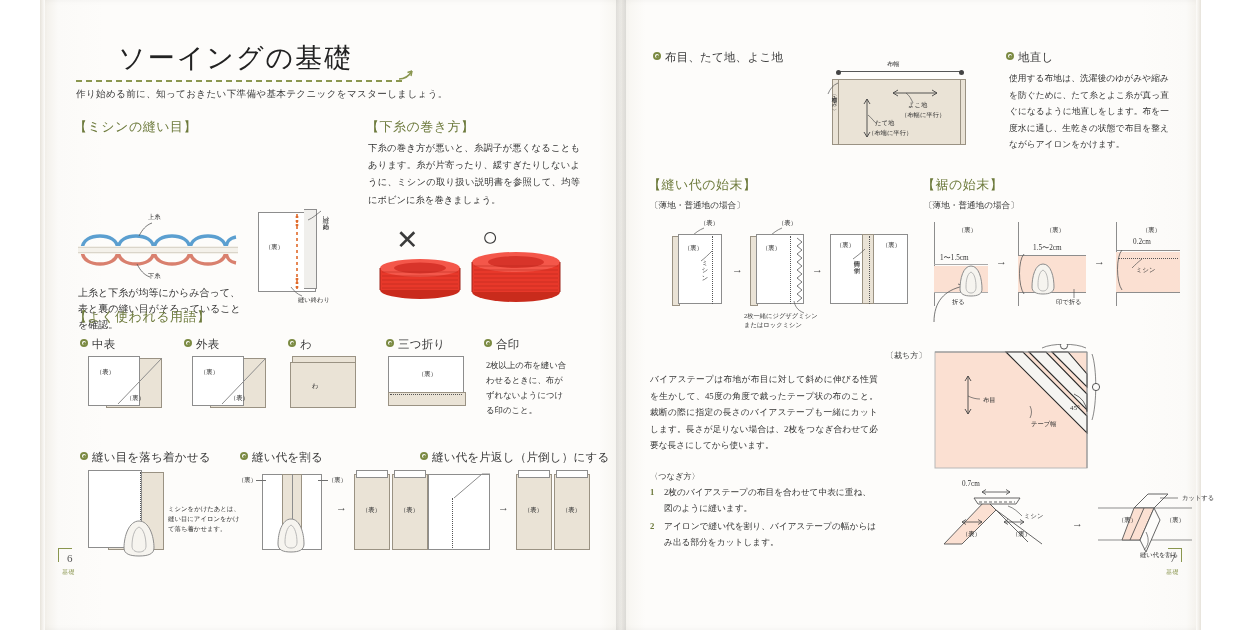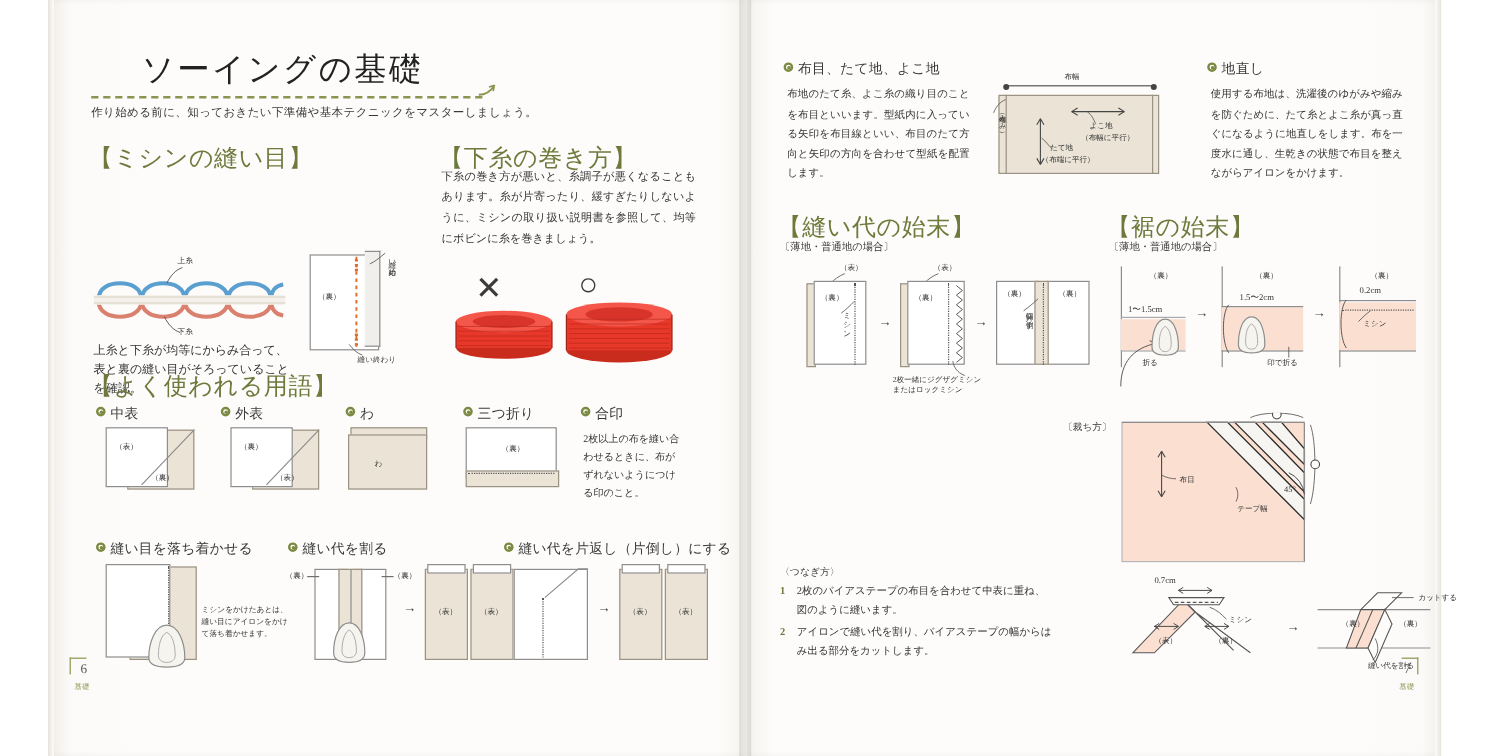--- a/index.html
+++ b/index.html
@@ -20,21 +20,21 @@
     background:linear-gradient(270deg,#f2efe9 0px,#fbfaf8 14px,#fdfcfa 60px,#fdfcfa 96%,#f6f4ef 100%);
     box-shadow:2px 0 6px rgba(0,0,0,.05) inset;}
   .gutter{position:absolute;left:616px;top:0;width:10px;height:630px;
     background:linear-gradient(90deg,rgba(0,0,0,.10),rgba(0,0,0,.03) 40%,rgba(0,0,0,.02) 55%,rgba(0,0,0,.10));}
   .edge-l{position:absolute;left:40px;top:0;width:5px;height:630px;background:linear-gradient(90deg,#e7e3db,#fdfcfa);}
   .edge-r{position:absolute;left:1196px;top:0;width:5px;height:630px;background:linear-gradient(270deg,#e7e3db,#fdfcfa);}
 
   
   .title{position:absolute;font-size:27px;letter-spacing:2px;color:#222;font-weight:400;}
   .subtitle{position:absolute;font-size:9.6px;color:#3a3a3a;letter-spacing:.3px;}
-  .h-bracket{position:absolute;font-size:20px;color:#6d7a3c;letter-spacing:.5px;}
+  .h-bracket{position:absolute;font-size:13px;color:#6d7a3c;letter-spacing:.5px;}
   .h-dot{position:absolute;font-size:11.5px;color:#3a3a3a;letter-spacing:.2px;}
   .h-dot .bullet{display:inline-block;width:8px;height:8px;border-radius:50%;
       border:2px solid #7b8a42;background:#fff;margin-right:4px;vertical-align:1px;box-sizing:border-box;}
   .h-dot .bullet i{display:block;width:3px;height:3px;border-radius:50%;background:#7b8a42;margin:0.5px auto;}
   .sub-note{position:absolute;font-size:8.6px;color:#3a3a3a;}
   .body{position:absolute;font-size:9.3px;line-height:1.85;color:#333;text-align:justify;}
   .cap{position:absolute;font-size:10px;color:#333;line-height:1.6;}
   .cap-sm{position:absolute;font-size:6.4px;color:#333;line-height:1.55;}
   .num-list{position:absolute;font-size:9.3px;line-height:1.85;color:#333;}
   .num-list .row{display:flex;gap:5px;}
@@ -259,21 +259,20 @@
   <div class="lbl" style="left:562px;top:506px;">（表）</div>
 
   <div class="corner" style="left:58px;top:548px;width:14px;height:1px;background:#8a964f;"></div>
   <div class="corner" style="left:58px;top:548px;width:1px;height:14px;background:#8a964f;"></div>
   <div class="pageno" style="left:67px;top:552px;">6</div>
   <div class="pagefoot" style="left:62px;top:568px;">基礎</div>
 
   <div class="h-dot" style="left:653px;top:50px;font-size:11.5px;">
     <span class="bullet"><i></i></span><span>布目、たて地、よこ地</span>
   </div>
-  <div class="body" style="left:656px;top:70px;width:152px;font-size:8.7px;line-height:1.9;">布地のたて糸、よこ糸の織り目のことを布目といいます。型紙内に入っている矢印を布目線といい、布目のたて方向と矢印の方向を合わせて型紙を配置します。</div>
 
   <div class="dim" style="left:838px;top:71px;width:124px;"></div>
   <div class="lbl" style="left:885px;top:60px;background:#fdfcfa;padding:0 2px;">布幅</div>
   <div class="fab beige" style="left:832px;top:79px;width:134px;height:66px;"></div>
   <div class="ln" style="left:838px;top:79px;width:1px;height:66px;background:#9a9283;"></div>
   <div class="ln" style="left:960px;top:79px;width:1px;height:66px;background:#9a9283;"></div>
   <div class="lbl v" style="left:831px;top:92px;height:46px;font-size:5.6px;">布端（みみ）</div>
   <svg class="sp" style="left:826px;top:82px;" width="14" height="14">
       <path d="M12 1 C7 3 4 7 2 12" stroke="#555" stroke-width=".7" fill="none"></path>
     </svg>
@@ -396,20 +395,21 @@
   <div class="dot-h" style="left:1118px;top:258px;width:60px;"></div>
   <div class="lbl" style="left:1133px;top:238px;font-size:7.2px;">0.2cm</div>
   <svg class="sp" style="left:1112px;top:248px;" width="16" height="46">
     <path d="M10 2 C4 8 4 34 10 42" stroke="#555" stroke-width=".8" fill="none"></path>
   </svg>
   <div class="lbl" style="left:1136px;top:266px;">ミシン</div>
   <svg class="sp" style="left:1130px;top:258px;" width="14" height="12">
       <path d="M12 1 C8 4 5 7 2 10" stroke="#555" stroke-width=".7" fill="none"></path>
     </svg>
 
+  <div class="body" style="left:650px;top:371px;width:228px;font-size:8.7px;line-height:1.9;">バイアステープは布地が布目に対して斜めに伸びる性質を生かして、45度の角度で裁ったテープ状の布のこと。裁断の際に指定の長さのバイアステープも一緒にカットします。長さが足りない場合は、2枚をつなぎ合わせて必要な長さにしてから使います。</div>
   <div class="sub-note" style="left:650px;top:471px;font-size:8.2px;">〈つなぎ方〉</div>
 
   <div class="num-list" style="left:650px;top:484px;width:228px;font-size:8.7px;line-height:1.85;">
     <div class="row">
       <span class="n">1</span>
       <span>2枚のバイアステープの布目を合わせて中表に重ね、図のように縫います。</span>
     </div>
     <div class="row" style="margin-top:2px;">
       <span class="n">2</span>
       <span>アイロンで縫い代を割り、バイアステープの幅からはみ出る部分をカットします。</span>

